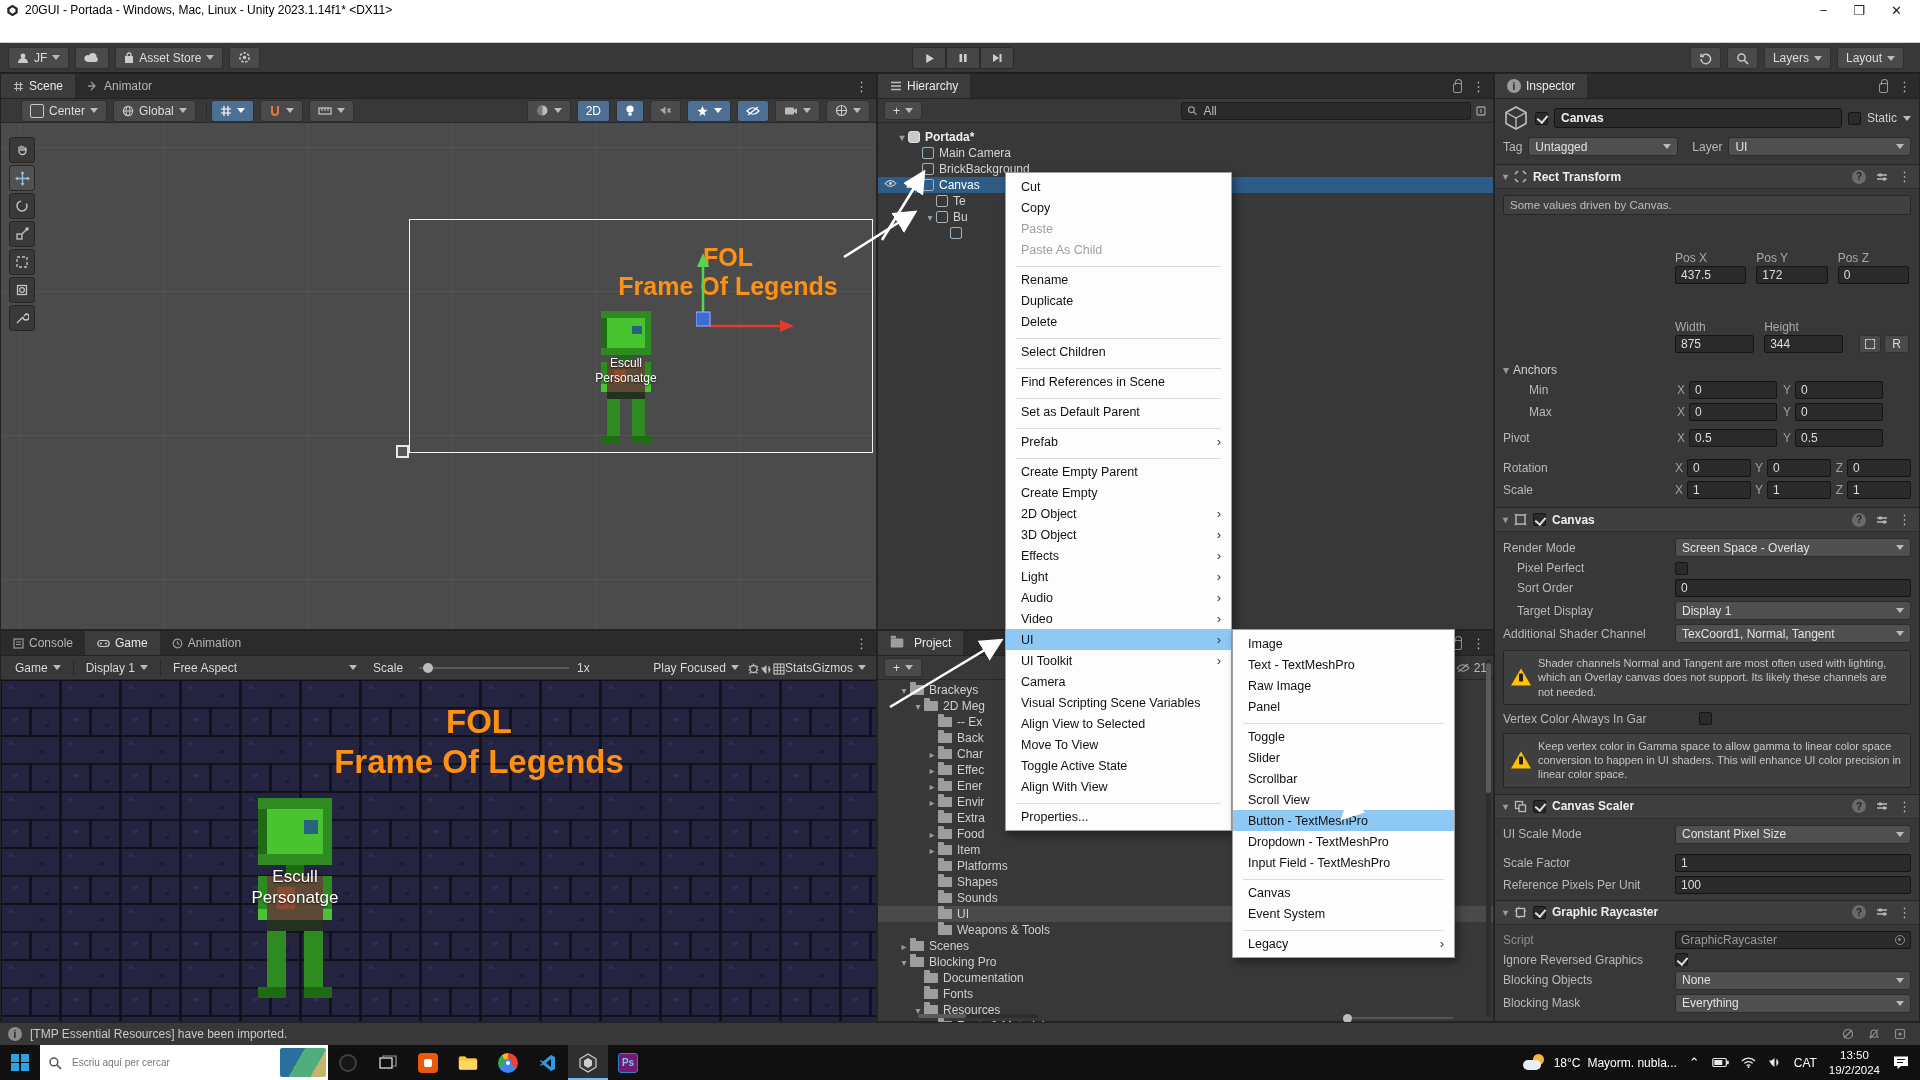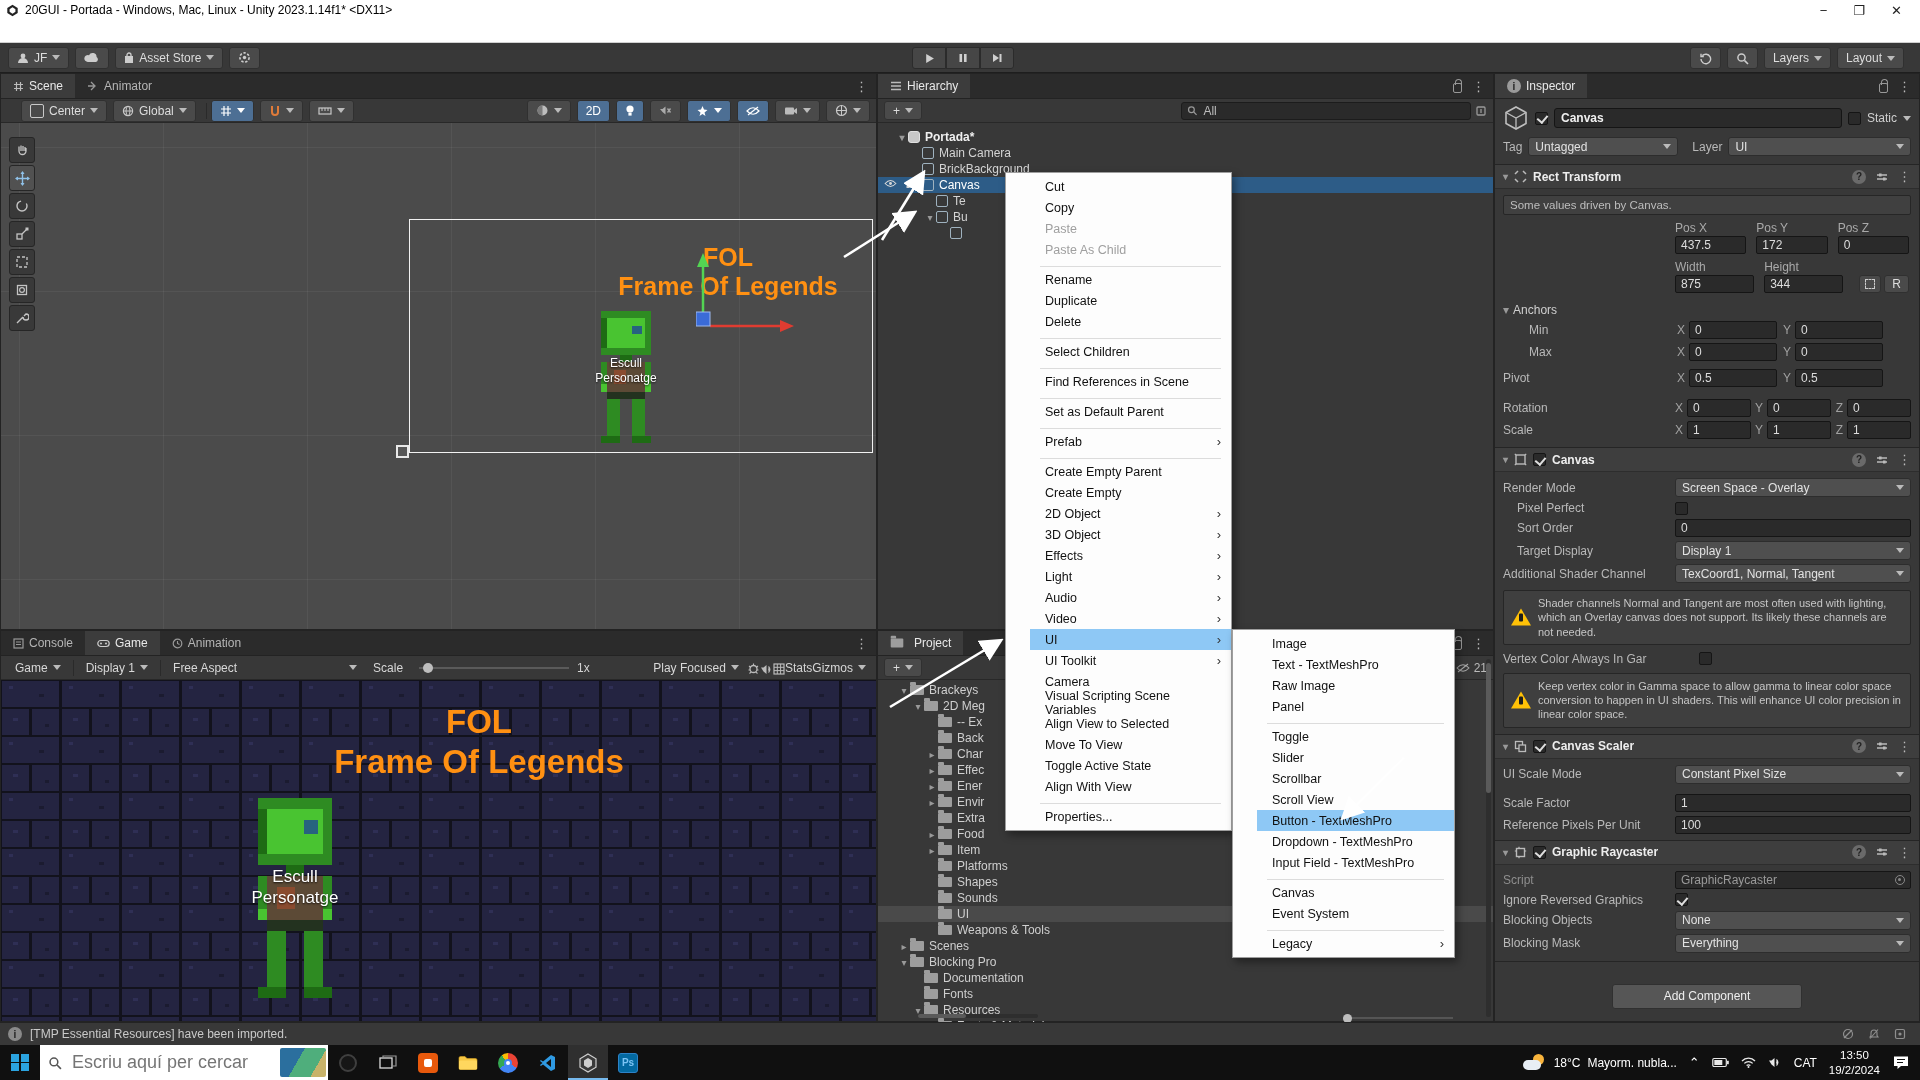--- a/index.html
+++ b/index.html
@@ -65,21 +65,21 @@
   .hrow.sel{background:#2d5c87;color:#fff;}
   .hrow .gutter-ic{position:absolute;left:6px;top:2px;display:flex;gap:6px;}
   
   .prow{height:16px;display:flex;align-items:center;padding-left:calc(6px + var(--d,0)*14px);color:#cfcfcf;white-space:nowrap;}
   .prow .caret{width:12px;color:#999;font-size:10px;text-align:center;}
   .fold{width:14px;height:10px;background:#9d9d9d;border-radius:1px;position:relative;margin-right:5px;flex:none;}
   .fold::before{content:"";position:absolute;left:0;top:-3px;width:6px;height:3px;background:#9d9d9d;border-radius:1px 1px 0 0;}
   .prow.sel{background:#4a4a4a;}
   
   .ctxmenu{position:absolute;background:#fdfdfd;border:1px solid #9e9e9e;box-shadow:3px 4px 8px rgba(0,0,0,.4);padding:3px 0;z-index:40;}
-  .mi{height:21px;display:flex;align-items:center;padding:0 10px 0 15px;color:#111;font-size:12.5px;margin-left:24px;}
+  .mi{height:21px;display:flex;align-items:center;padding:0 10px 0 15px;color:#111;font-size:12.5px;}
   .mi .mi-arrow{margin-left:auto;color:#333;font-size:13px;}
   .mi.disabled{color:#9f9f9f;}
   .mi.hl{background:#8ec8f5;}
   .mi.sep{height:9px;padding:0;}
   .mi.sep::after{content:"";display:block;height:1px;background:#dcdcdc;margin:4px 10px 0 10px;width:100%;}
   
   .insp-body{position:absolute;top:25px;left:0;right:0;bottom:0;overflow:hidden;}
   .obj-head{display:flex;align-items:center;gap:6px;padding:6px 8px 2px 8px;}
   .namefield{flex:1;height:20px;background:#2a2a2a;border:1px solid #151515;border-radius:3px;display:flex;align-items:center;padding:0 6px;color:#f0f0f0;font-weight:bold;}
   .cb{width:13px;height:13px;background:#2a2a2a;border:1px solid #151515;border-radius:2px;position:relative;flex:none;}
@@ -95,35 +95,35 @@
   .irow{display:flex;align-items:center;padding:2px 8px;color:#b9b9b9;}
   .irow .ilabel{width:172px;flex:none;overflow:hidden;white-space:nowrap;}
   .irow .grow{flex:1;min-width:0;}
   .ifield{height:18px;background:#2a2a2a;border:1px solid #151515;border-radius:2px;display:flex;align-items:center;padding:0 5px;color:#ddd;}
   .notebox{margin:6px 8px;border:1px solid #262626;background:#404040;color:#bdbdbd;padding:3px 6px;font-size:11.5px;border-radius:2px;}
   .warnbox{margin:5px 8px;border:1px solid #262626;background:#3f3f3f;color:#c6c6c6;padding:5px 6px 5px 34px;font-size:11px;line-height:1.3;border-radius:2px;position:relative;}
   .warn-tri{position:absolute;left:7px;top:50%;transform:translateY(-50%);width:0;height:0;border-left:10px solid transparent;border-right:10px solid transparent;border-bottom:17px solid #ffc107;}
   .warn-tri::after{content:"";position:absolute;left:-2px;top:5px;width:4px;height:8px;background:#1d1d1d;border-radius:1px;}
   .rt-cols{display:flex;gap:10px;margin-left:180px;padding-right:10px;}
   .rt-col{width:96px;}
-  .rt-lab{color:#a9a9a9;height:15px;}
+  .rt-lab{color:#a9a9a9;height:15px;margin-top:30px;}
   .xyz{display:flex;align-items:center;gap:4px;}
   .xyz .axis{color:#a0a0a0;width:10px;text-align:right;}
   .xyz .ifield{width:88px;}
   .addcomp{width:190px;height:25px;margin:22px auto;background:#565656;border:1px solid #303030;border-radius:3px;display:flex;align-items:center;justify-content:center;color:#eee;}
   
   .game-canvas{position:absolute;left:0;top:49px;right:0;bottom:0;overflow:hidden;background:#12121c;}
   .game-fol{left:308px;top:22px;width:340px;font-size:33px;line-height:1.2;}
   .slider-track{width:150px;height:2px;background:#5a5a5a;position:relative;display:inline-block;margin:0 8px;}
   .slider-thumb{position:absolute;left:4px;top:-4px;width:10px;height:10px;border-radius:50%;background:#bdbdbd;}
   
   .statusbar{left:0;top:1022px;width:1920px;height:23px;background:#383838;border-top:1px solid #232323;display:flex;align-items:center;gap:8px;padding:0 8px;color:#c9c9c9;}
   .taskbar{left:0;top:1045px;width:1920px;height:35px;background:#101010;display:flex;align-items:center;color:#fff;}
   .tsearch{width:288px;height:35px;background:#fff;display:flex;align-items:center;padding:0 8px;gap:8px;color:#555;position:relative;}
-  .tsearch input{border:none;outline:none;font-size:18px;width:180px;color:#333;font-family:inherit;}
+  .tsearch input{border:none;outline:none;font-size:10px;width:180px;color:#333;font-family:inherit;}
   .tsearch .bingimg{position:absolute;right:2px;top:3px;width:46px;height:29px;border-radius:2px;
       background:linear-gradient(120deg,#2b6f9e 0 40%,#4fae7c 40% 75%,#c8b36a 75%);}
   .tapp{width:40px;height:35px;display:flex;align-items:center;justify-content:center;}
   .tapp.active{background:#2f2f2f;box-shadow:inset 0 -2px 0 #76b9ed;}
   .tray{margin-left:auto;display:flex;align-items:center;gap:12px;padding-right:10px;font-size:12px;}
   .timebox{text-align:center;font-size:11.5px;line-height:1.25;}
   .winlogo{display:grid;grid-template-columns:8px 8px;grid-template-rows:8px 8px;gap:1.5px;}
   .winlogo span{background:#2ba3e0;}
   svg{display:block;}
   .arrow-layer{position:absolute;left:0;top:0;z-index:60;pointer-events:none;}
@@ -1160,21 +1160,21 @@
           <path d="M12 1 L16 3 V15 L12 17 L4 10.5 L1.8 12 L1 11 L3.5 9 L1 7 L1.8 6 L4 7.5z M12 5 L7 9 L12 13z" fill="#2f9ae3"></path>
         </svg>
       </span>
     <span class="tapp active">
         <svg width="20" height="20" viewBox="0 0 20 20">
           <polygon points="10,1 18,5.8 18,14.2 10,19 2,14.2 2,5.8" fill="#3a3a3a" stroke="#cfcfcf" stroke-width="1.2"></polygon>
           <polygon points="10,5 14,7.5 14,12.5 10,15 6,12.5 6,7.5" fill="#cfcfcf"></polygon>
         </svg>
       </span>
     <span class="tapp">
-        <span style="width:20px;height:20px;border-radius:3px;background:#0369a1;border:1px solid #2d82c7;color:#7cc4f5;font-size:10px;font-weight:bold;display:flex;align-items:center;justify-content:center;">Ps</span>
+        <span style="width:20px;height:20px;border-radius:3px;background:#701a75;border:1px solid #2d82c7;color:#7cc4f5;font-size:10px;font-weight:bold;display:flex;align-items:center;justify-content:center;">Ps</span>
       </span>
     <div class="tray">
       <span style="display:flex;align-items:center;gap:7px;">
         <span style="position:relative;width:24px;height:18px;">
           <span style="position:absolute;left:10px;top:0;width:11px;height:11px;border-radius:50%;background:#f9b43c;"></span>
           <span style="position:absolute;left:0;top:6px;width:18px;height:10px;border-radius:6px;background:#e8eef5;"></span>
         </span>
         <span>18°C</span>
         <span>Mayorm. nubla...</span>
       </span>

